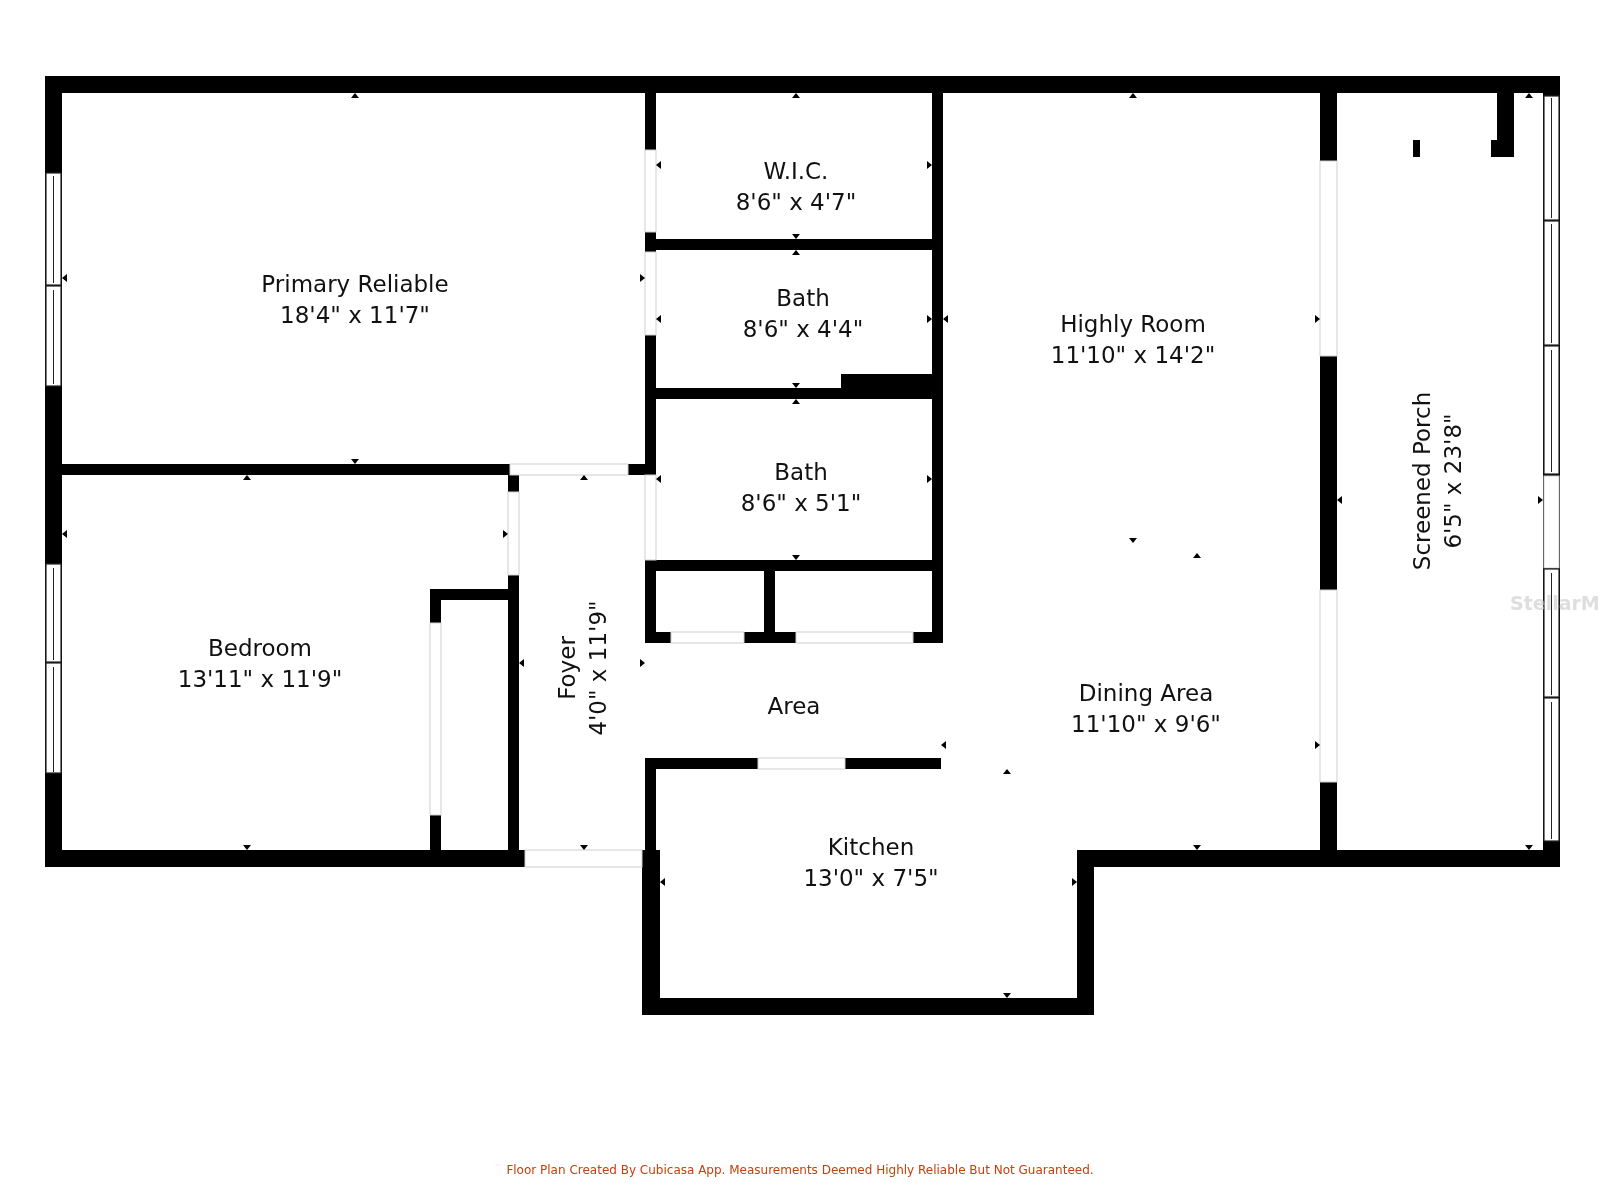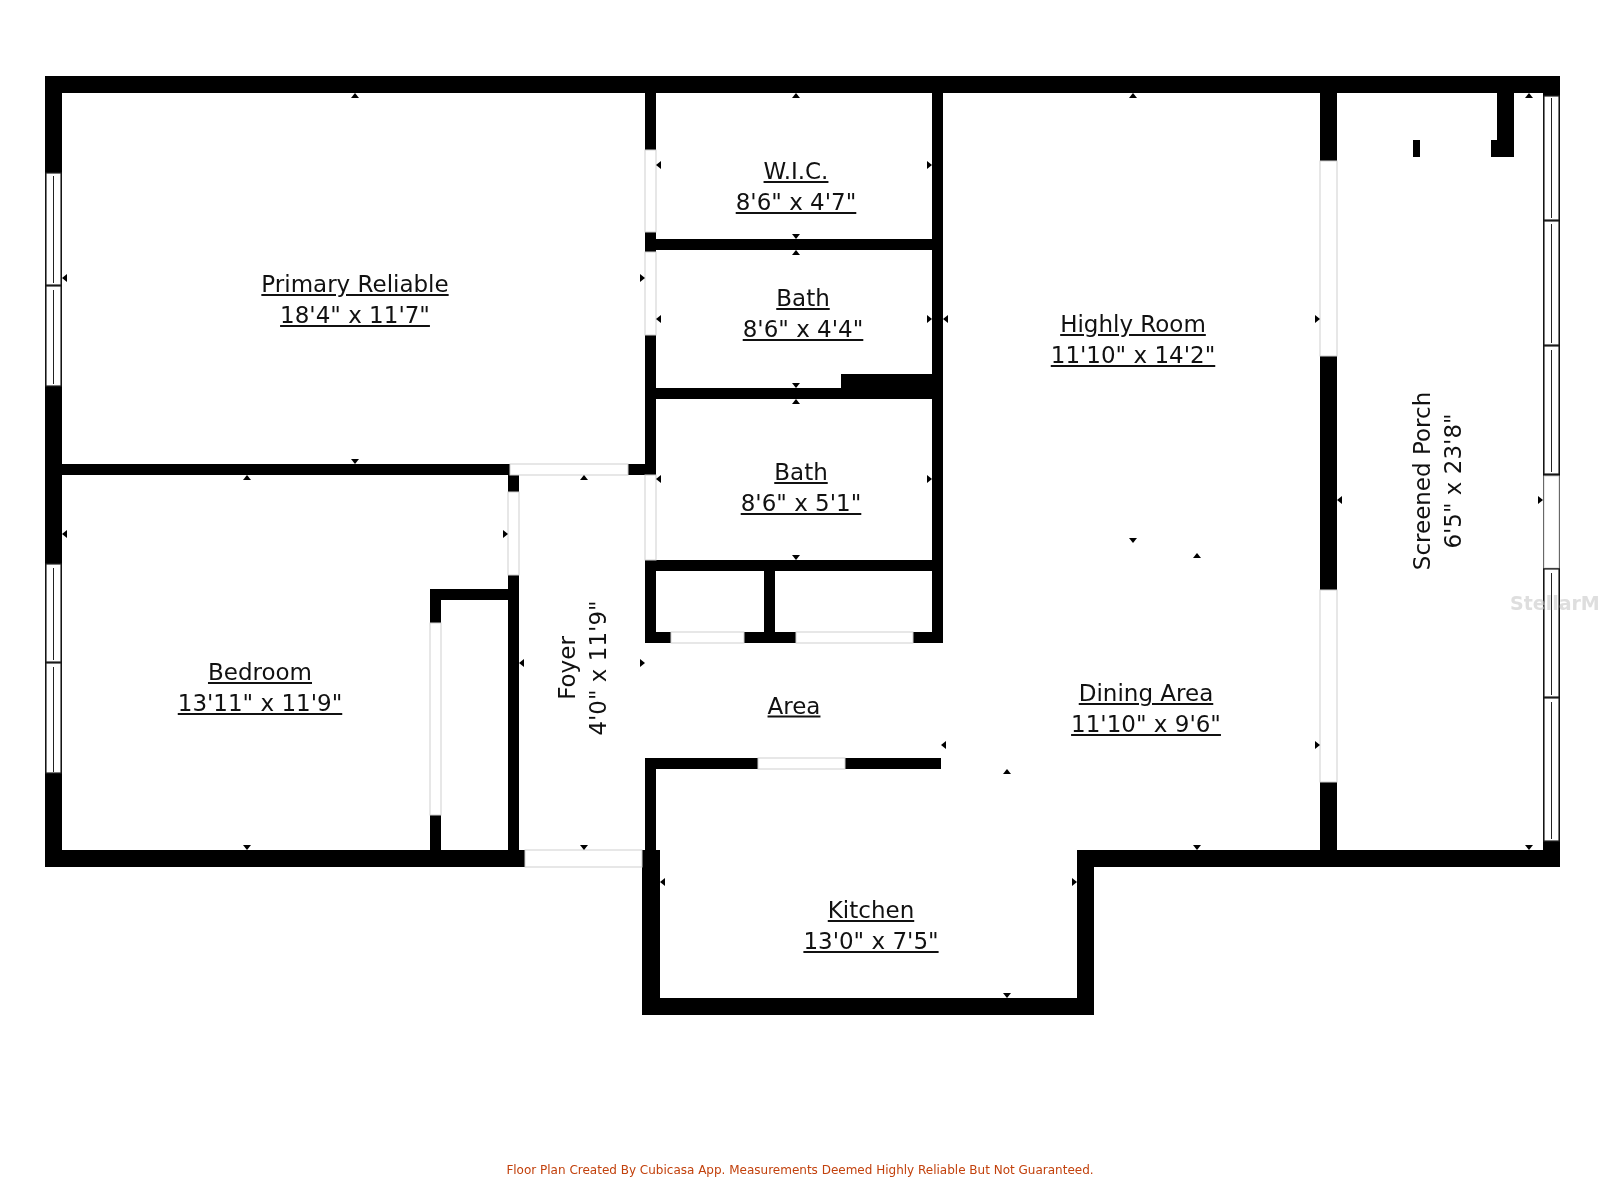--- a/index.html
+++ b/index.html
@@ -3,21 +3,21 @@
 <meta charset="utf-8">
 <style>
   html, body { margin:0; padding:0; background:#ffffff; }
   body { width:1600px; height:1200px; position:relative; overflow:hidden; font-family:"DejaVu Sans", sans-serif; }
   #plan { position:absolute; left:0; top:0; width:1600px; height:1200px; }
   .wall { fill:#000; }
   .gap { fill:#fff; stroke:#cfcfcf; stroke-width:1; }
   .win { fill:#fff; stroke:#222; stroke-width:1.2; }
   .mark { fill:#000; }
   .label { position:absolute; text-align:center; color:#111; font-size:23px; line-height:31px; white-space:nowrap; transform:translate(-50%,-50%); }
-  .label .name, .label .dims { display:block;text-decoration:underline; }
+  .label .name, .label .dims { display:block; }
   .vlabel { position:absolute; text-align:center; color:#111; font-size:23px; line-height:31px; white-space:nowrap; transform:translate(-50%,-50%) rotate(-90deg); }
   .vlabel .name, .vlabel .dims { display:block; }
   .footer { position:absolute; left:50%; top:1163px; transform:translateX(-50%); font-size:12px; color:#c2410c; white-space:nowrap; }
   .watermark { position:absolute; left:1510px; top:592px; font-size:19px; font-weight:bold; color:rgba(200,200,200,0.6); white-space:nowrap; }
 </style>
 </head>
 <body>
 
 <svg id="plan" viewBox="0 0 1600 1200" xmlns="http://www.w3.org/2000/svg">
 
@@ -176,34 +176,34 @@
   <span class="dims">8'6" x 5'1"</span>
 </div>
 <div class="label" style="left:1133px; top:340px;">
   <span class="name">Highly Room</span>
   <span class="dims">11'10" x 14'2"</span>
 </div>
 <div class="vlabel" style="left:1438px; top:481px;">
   <span class="name">Screened Porch</span>
   <span class="dims">6'5" x 23'8"</span>
 </div>
-<div class="label" style="left:260px; top:688px;">
+<div class="label" style="left:260px; top:664px;">
   <span class="name">Bedroom</span>
   <span class="dims">13'11" x 11'9"</span>
 </div>
 <div class="vlabel" style="left:583px; top:668px;">
   <span class="name">Foyer</span>
   <span class="dims">4'0" x 11'9"</span>
 </div>
 <div class="label" style="left:794px; top:706px;">
   <span class="name">Area</span>
 </div>
 <div class="label" style="left:1146px; top:709px;">
   <span class="name">Dining Area</span>
   <span class="dims">11'10" x 9'6"</span>
 </div>
-<div class="label" style="left:871px; top:926px;">
+<div class="label" style="left:871px; top:863px;">
   <span class="name">Kitchen</span>
   <span class="dims">13'0" x 7'5"</span>
 </div>
 
 <div class="watermark">StellarMLS</div>
 <div class="footer">Floor Plan Created By Cubicasa App. Measurements Deemed Highly Reliable But Not Guaranteed.</div>
 
 </body></html>

